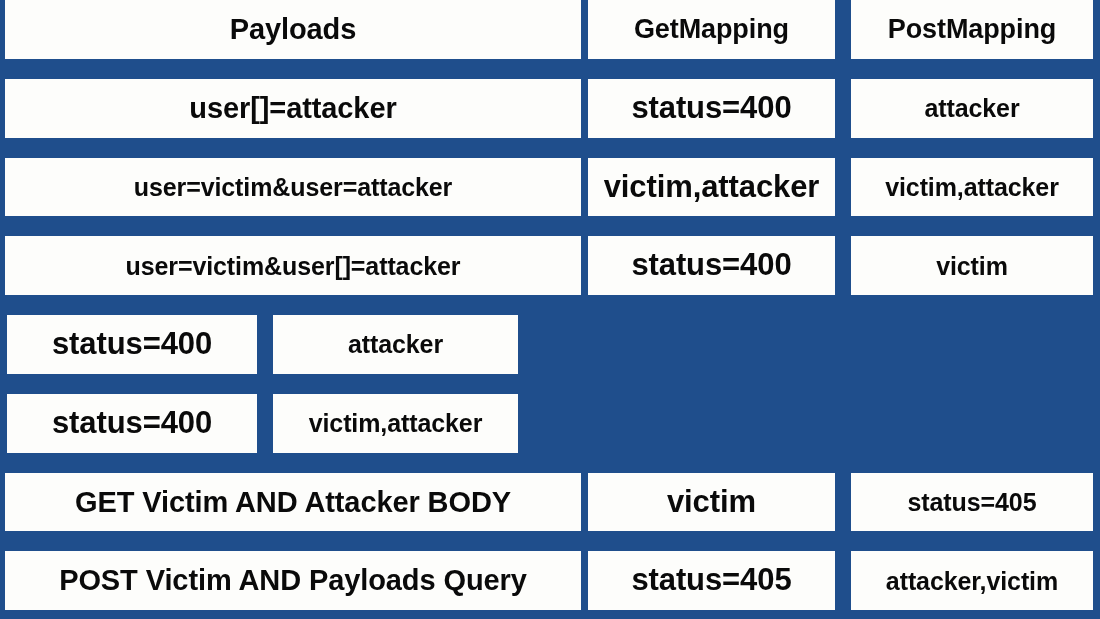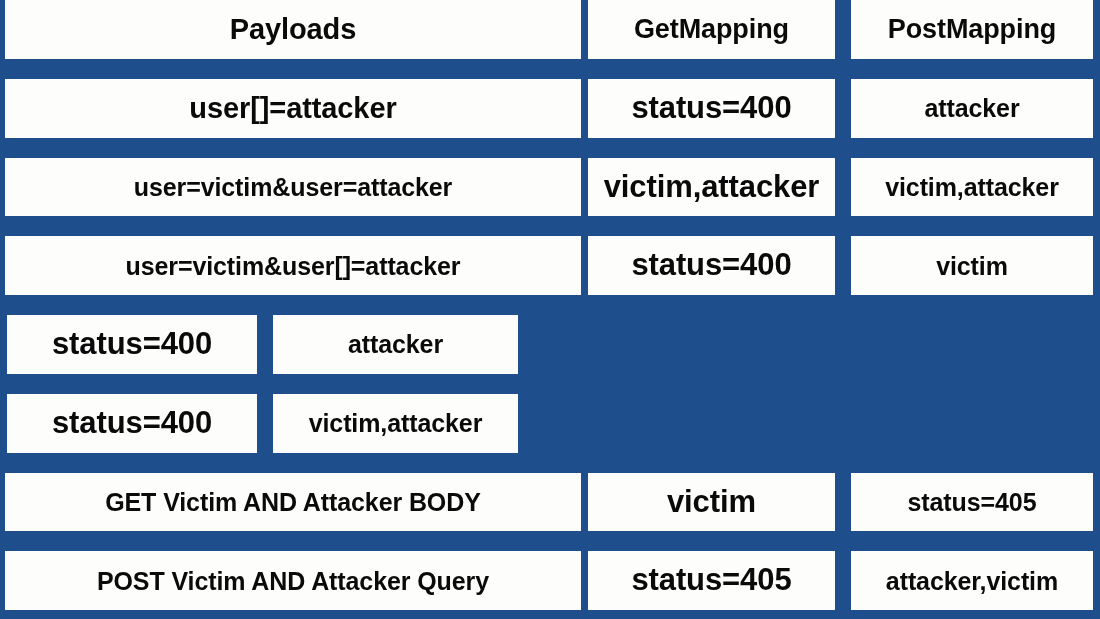--- a/index.html
+++ b/index.html
@@ -73,21 +73,21 @@
     font-size: 27px;
   }
   .header .col-payloads { font-size: 29px; }
 
   
   .row.r2 .col-payloads,
   .row.r3 .col-payloads,
   .row.r4 .col-payloads,
   .row.r5 .col-payloads { font-size: 25px; }
   .row.r6 .col-payloads,
-  .row.r7 .col-payloads { font-size: 25px; }
+  .row.r7 .col-payloads { font-size: 29px; }
 </style>
 </head>
 <body>
 
 <div id="table-wrap">
 
   <div class="row header">
     <div class="cell col-payloads">Payloads</div>
     <div class="cell col-get">GetMapping</div>
     <div class="cell col-post">PostMapping</div>
@@ -121,18 +121,18 @@
     <div class="cell col-post">victim,attacker</div>
   </div>
 
   <div class="row r6">
     <div class="cell col-payloads">GET Victim AND Attacker BODY</div>
     <div class="cell col-get">victim</div>
     <div class="cell col-post">status=405</div>
   </div>
 
   <div class="row r7">
-    <div class="cell col-payloads">POST Victim AND Attacker Query</div>
+    <div class="cell col-payloads">POST Victim AND Payloads Query</div>
     <div class="cell col-get">status=405</div>
     <div class="cell col-post">attacker,victim</div>
   </div>
 
 </div>
 
 </body></html>

